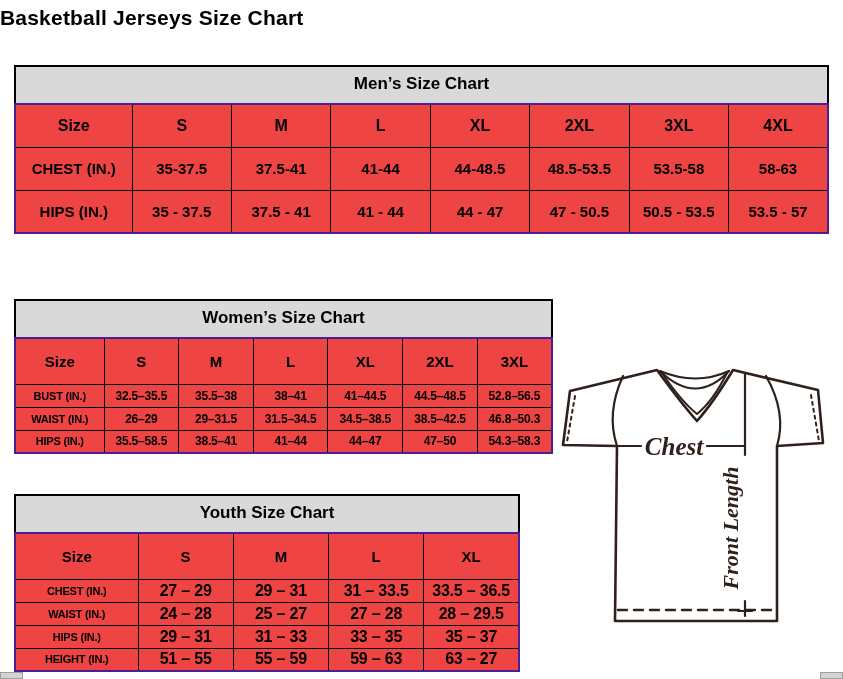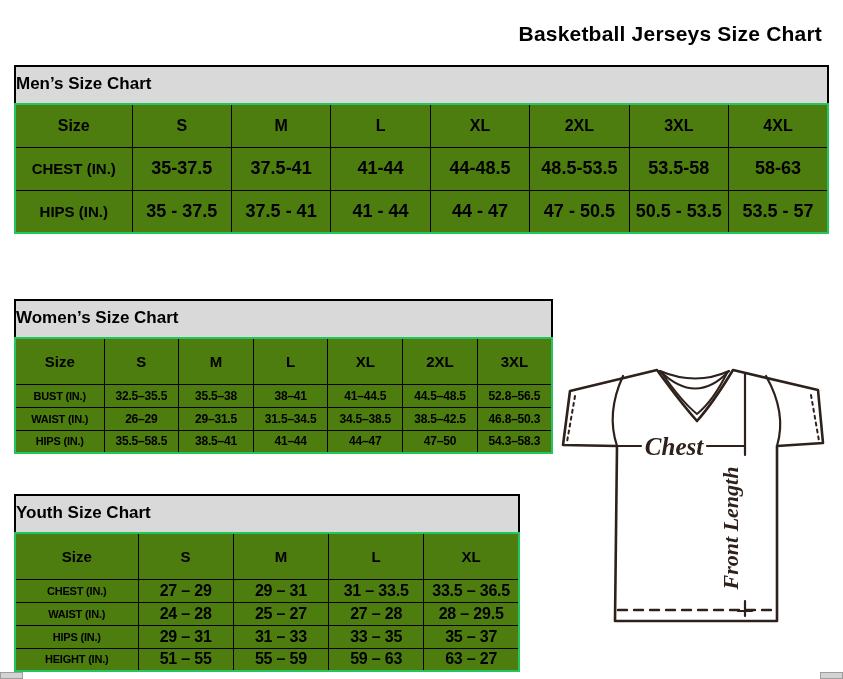--- a/index.html
+++ b/index.html
@@ -2,44 +2,44 @@
 <html><head>
 <meta charset="utf-8">
 <style>
   html,body{margin:0;padding:0;}
   body{
     width:843px;height:679px;position:relative;background:#ffffff;
     font-family:"Liberation Sans","DejaVu Sans",sans-serif;color:#000;
     overflow:hidden;
   }
   .page-title{
-    position:absolute;left:0;top:6px;width:806px;margin:16px;
-    text-align:right;font-size:21px;font-weight:bold;letter-spacing:0.2px;
+    position:absolute;left:0;top:6px;width:806px;margin:0;
+    text-align:left;font-size:21px;font-weight:bold;letter-spacing:0.2px;
   }
   .size-chart{position:absolute;box-sizing:border-box;}
   .chart-bar{
     box-sizing:border-box;height:38px;line-height:34px;background:#d9d9d9;
-    border:2px solid #000;border-bottom:0;text-align:left;
+    border:2px solid #000;border-bottom:0;text-align:center;
     font-size:17px;font-weight:bold;
   }
   table.sizes{
     border-collapse:collapse;table-layout:fixed;width:100%;
-    border:2px solid #22c55e;background:#4d7c0f;padding-left:44px;
+    border:2px solid #4c1d95;background:#ef4444;padding-left:44px;
   }
   table.sizes th,table.sizes td{
     border:1px solid #000;text-align:center;vertical-align:middle;
     font-weight:bold;padding:0;overflow:hidden;white-space:nowrap;
   }
   
   .men{left:14px;top:65px;width:815px;}
   .men thead tr{height:43px;}
   .men tbody tr{height:43px;}
   .men thead th{font-size:16px;}
   .men tbody th{font-size:15px;}
-  .men tbody td{font-size:18px;}
+  .men tbody td{font-size:15px;}
   
   .women{left:14px;top:299px;width:539px;}
   .women thead tr{height:46px;}
   .women tbody tr{height:23px;}
   .women thead th{font-size:15px;}
   .women tbody th{font-size:11px;letter-spacing:-0.2px;}
   .women tbody td{font-size:12px;letter-spacing:-0.2px;}
   
   .youth{left:14px;top:494px;width:506px;}
   .youth thead tr{height:46px;}

